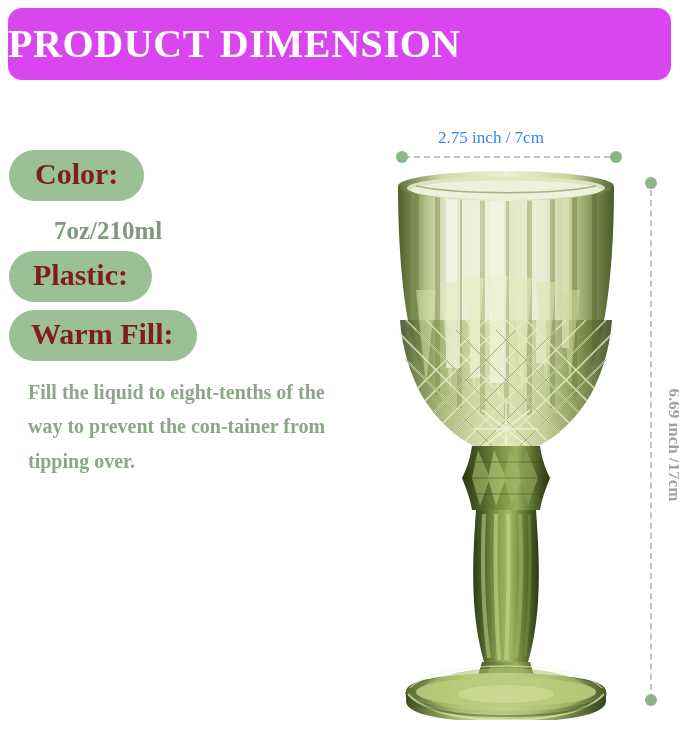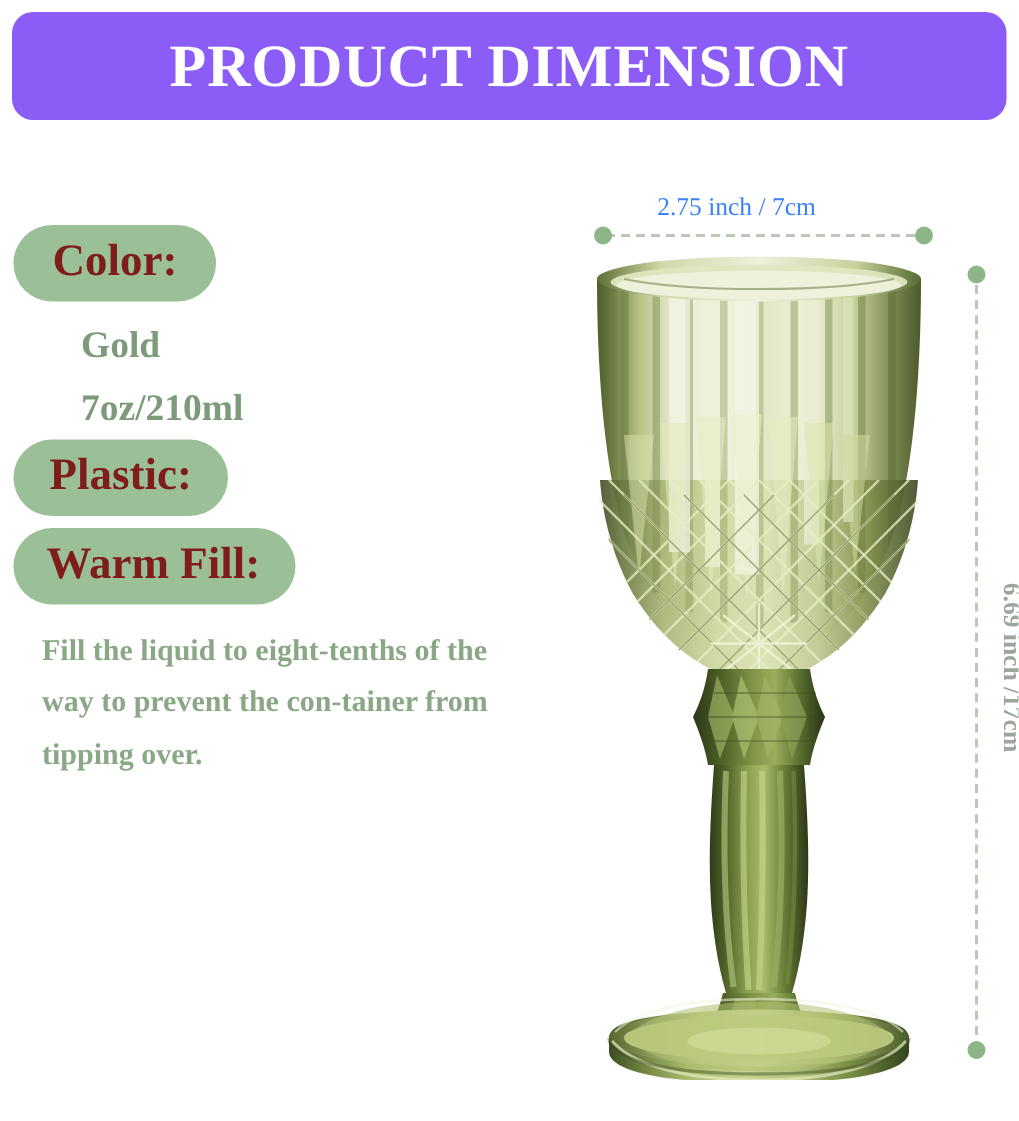--- a/index.html
+++ b/index.html
@@ -5,22 +5,22 @@
   html,body{margin:0;padding:0;background:#ffffff;}
   body{
     width:679px;height:747px;position:relative;overflow:hidden;
     font-family:"Liberation Serif","DejaVu Serif",serif;
     -webkit-font-smoothing:antialiased;
   }
 
   
   .header-banner{
     position:absolute;left:8px;top:8px;width:663px;height:72px;
-    background:#8b5cf6;border-radius:14px;
-    display:flex;align-items:center;justify-content:center;
+    background:#d946ef;border-radius:14px;
+    display:flex;align-items:center;justify-content:flex-start;
   }
   .header-title{
     color:#ffffff;font-size:40px;font-weight:700;letter-spacing:.6px;
     line-height:1;white-space:nowrap;
   }
 
   
   .spec-col{position:absolute;left:0;top:150px;width:370px;}
   .spec-block{margin-bottom:8px;}
   .spec-pill{
@@ -82,21 +82,20 @@
 <body>
 
 <div class="header-banner">
   <div class="header-title">PRODUCT DIMENSION</div>
 </div>
 
 <div class="spec-col">
 
   <div class="spec-block">
     <div class="spec-pill pill-color">Color:</div>
-    <div class="spec-value">Gold</div>
   </div>
 
   <div class="spec-block">
     <div class="spec-value val-capacity">7oz/210ml</div>
   </div>
 
   <div class="spec-block">
     <div class="spec-pill pill-material">Plastic:</div>
   </div>
 

